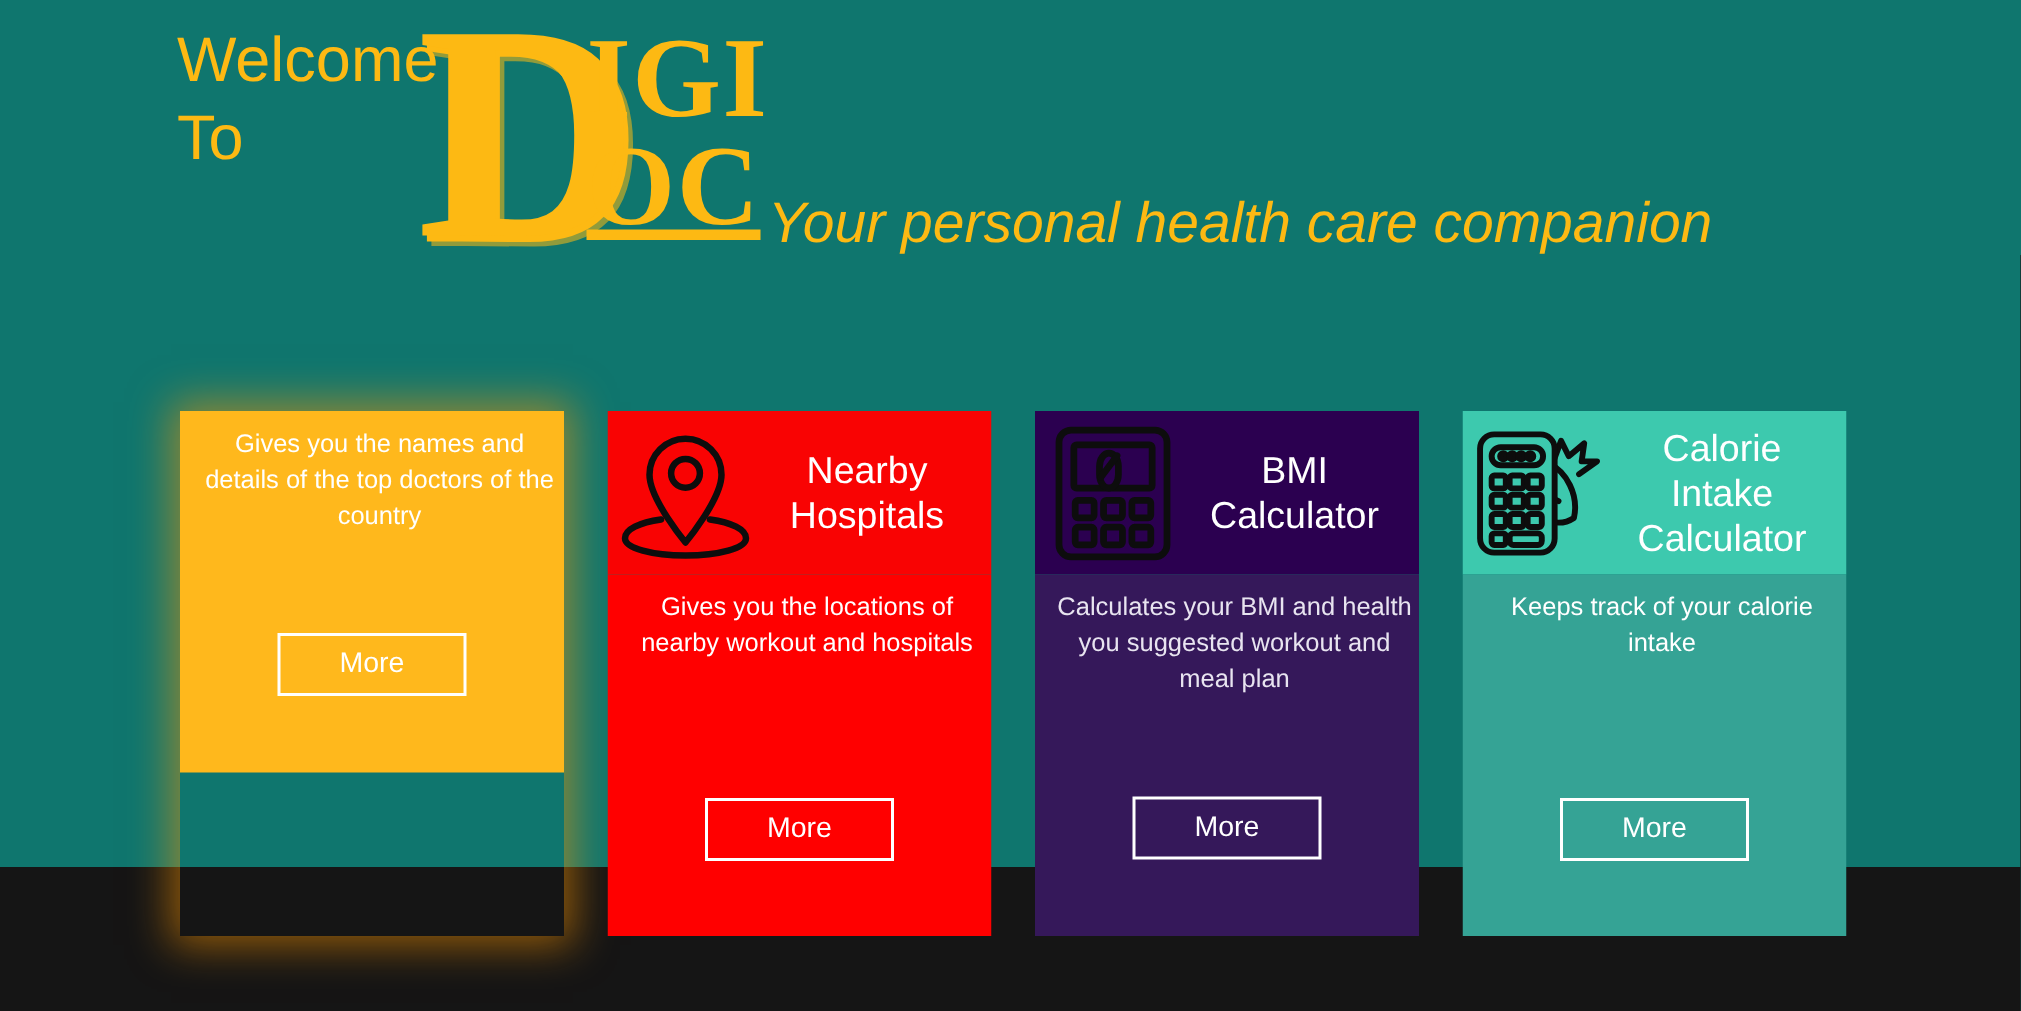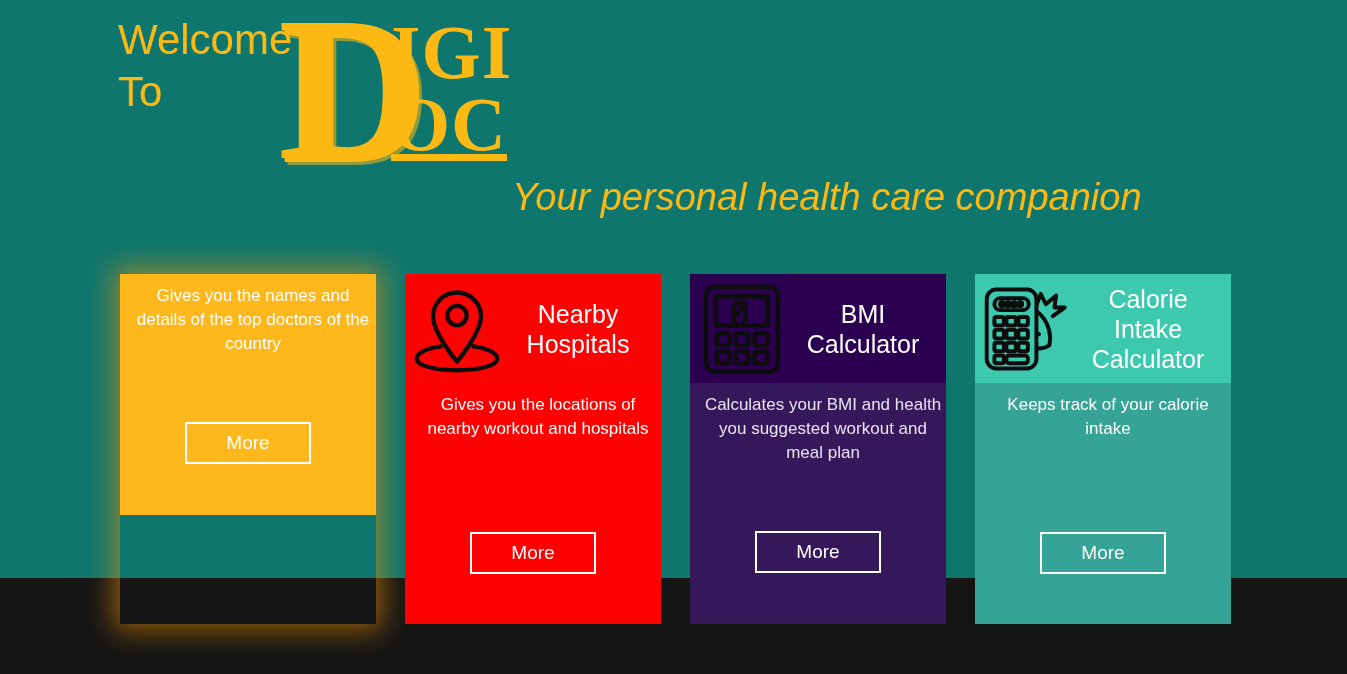--- a/index.html
+++ b/index.html
@@ -75,21 +75,20 @@
   .tagline {
     position: absolute;
     left: 512px;
     top: 126px;
     color: #FDB913;
     font-size: 38px;
     line-height: 46px;
     font-style: italic;
     font-weight: 400;
     white-space: nowrap;
-    margin-top: 48px;
   }
 
   
   .cards {
     position: absolute;
     left: 120px;
     top: 274px;
     width: 1112px;
     height: 350px;
   }

